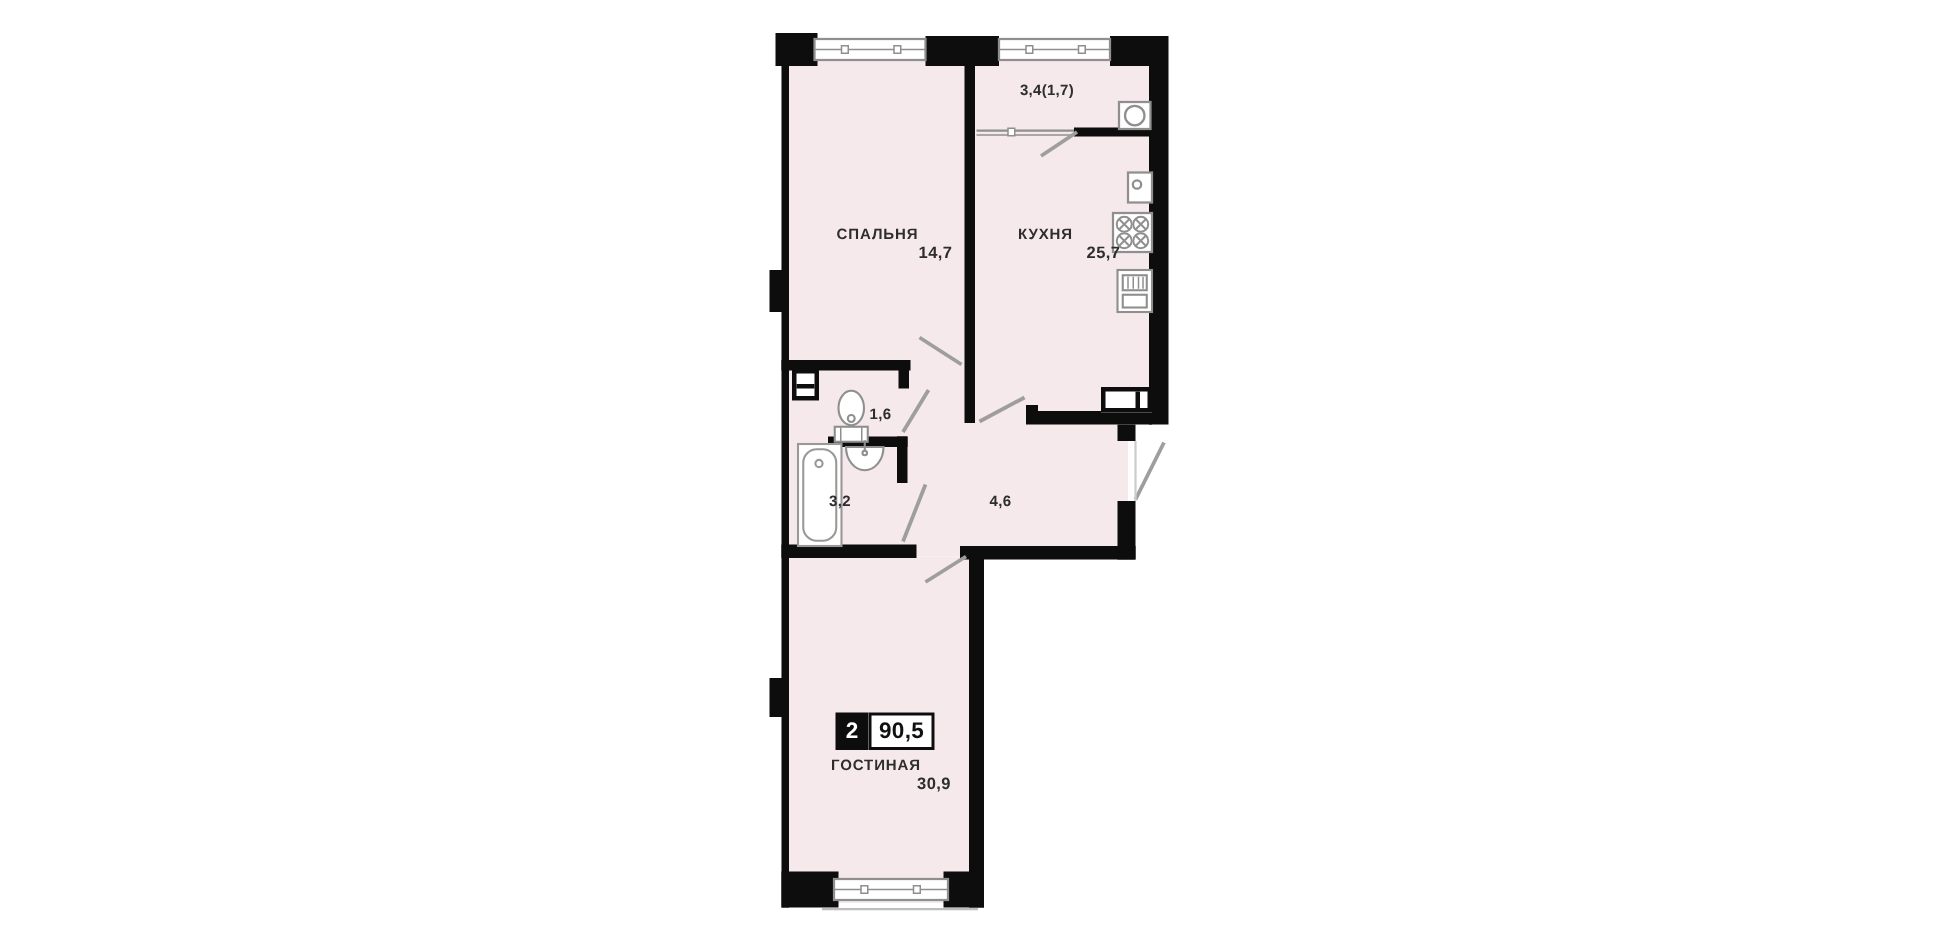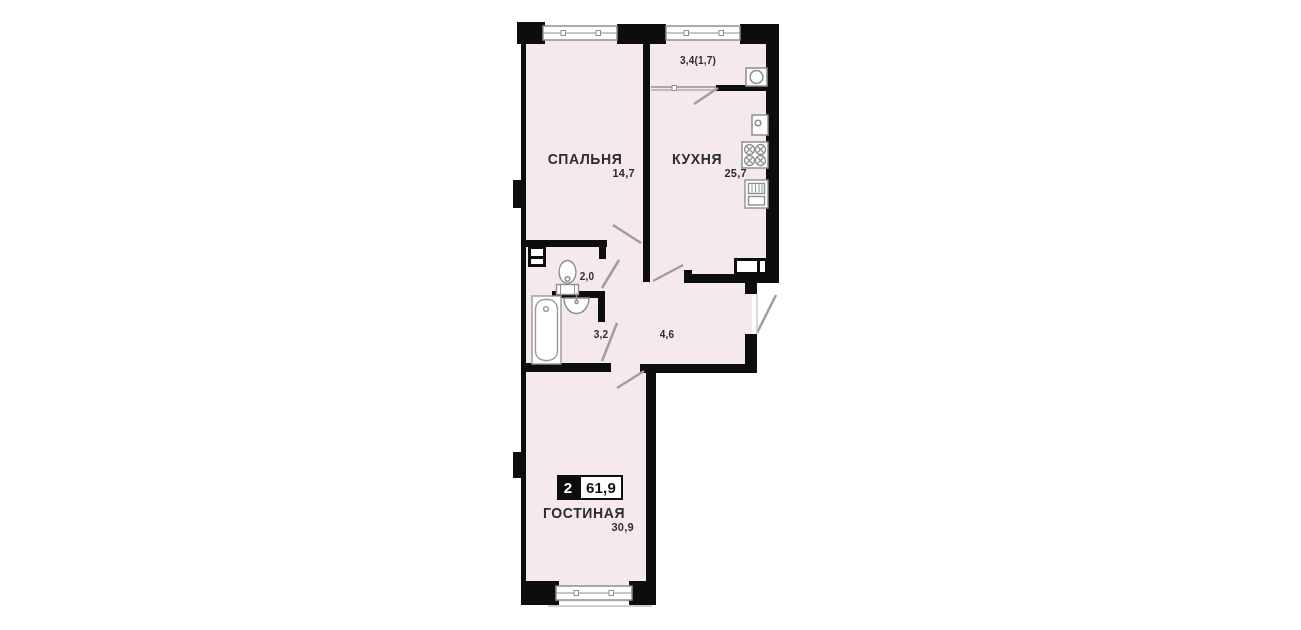--- a/index.html
+++ b/index.html
@@ -4,21 +4,21 @@
 <style>
   html,body{margin:0;padding:0;background:#ffffff;}
   #stage{position:relative;width:1301px;height:630px;background:#ffffff;overflow:hidden;
          font-family:"Liberation Sans","DejaVu Sans",sans-serif;}
   .room{position:absolute;background:#f6e9ec;z-index:1;}
   .wall{position:absolute;background:#0d0d0d;z-index:2;}
   .shaft{position:absolute;background:#ffffff;border:3px solid #0d0d0d;box-sizing:border-box;z-index:3;}
   .shaft .cellline{position:absolute;background:#0d0d0d;}
   #fixtures{position:absolute;left:0;top:0;z-index:4;pointer-events:none;}
   .lbl{position:absolute;z-index:5;color:#2d2d2d;text-align:center;line-height:1.15;}
-  .room-name{font-size:14px;font-weight:bold;letter-spacing:.6px;}
+  .room-name{font-size:10px;font-weight:bold;letter-spacing:.6px;}
   .room-area{font-size:11px;font-weight:bold;letter-spacing:.3px;text-align:right;}
   .small-area{font-size:10px;font-weight:bold;letter-spacing:.2px;}
   .badge{position:absolute;left:557px;top:475px;display:flex;z-index:5;}
   .badge .b-rooms{width:22px;height:25px;background:#0d0d0d;color:#ffffff;font-size:15px;font-weight:bold;
                   display:flex;align-items:center;justify-content:center;}
   .badge .b-area{width:44px;height:25px;background:#ffffff;border:2.5px solid #0d0d0d;box-sizing:border-box;
                  color:#111;font-size:15px;font-weight:bold;display:flex;align-items:center;justify-content:center;letter-spacing:.2px;}
 </style>
 </head>
 <body>
@@ -157,26 +157,26 @@
 
   <div class="lbl" style="left:535px;top:151px;width:100px;">
     <div class="room-name">СПАЛЬНЯ</div>
     <div class="room-area">14,7</div>
   </div>
   <div class="lbl" style="left:647px;top:151px;width:100px;">
     <div class="room-name">КУХНЯ</div>
     <div class="room-area">25,7</div>
   </div>
   <div class="lbl small-area" style="left:648px;top:55px;width:100px;">3,4(1,7)</div>
-  <div class="lbl small-area" style="left:567px;top:271px;width:40px;">2,0</div>
-  <div class="lbl small-area" style="left:581px;top:329px;width:40px;">3,2</div>
+  <div class="lbl small-area" style="left:567px;top:271px;width:40px;">1,6</div>
+  <div class="lbl small-area" style="left:540px;top:329px;width:40px;">3,2</div>
   <div class="lbl small-area" style="left:647px;top:329px;width:40px;">4,6</div>
 
   <div class="badge">
     <div class="b-rooms">2</div>
-    <div class="b-area">61,9</div>
+    <div class="b-area">90,5</div>
   </div>
   <div class="lbl" style="left:534px;top:505px;width:100px;">
     <div class="room-name">ГОСТИНАЯ</div>
     <div class="room-area">30,9</div>
   </div>
 
 </div>
 
 </body></html>

